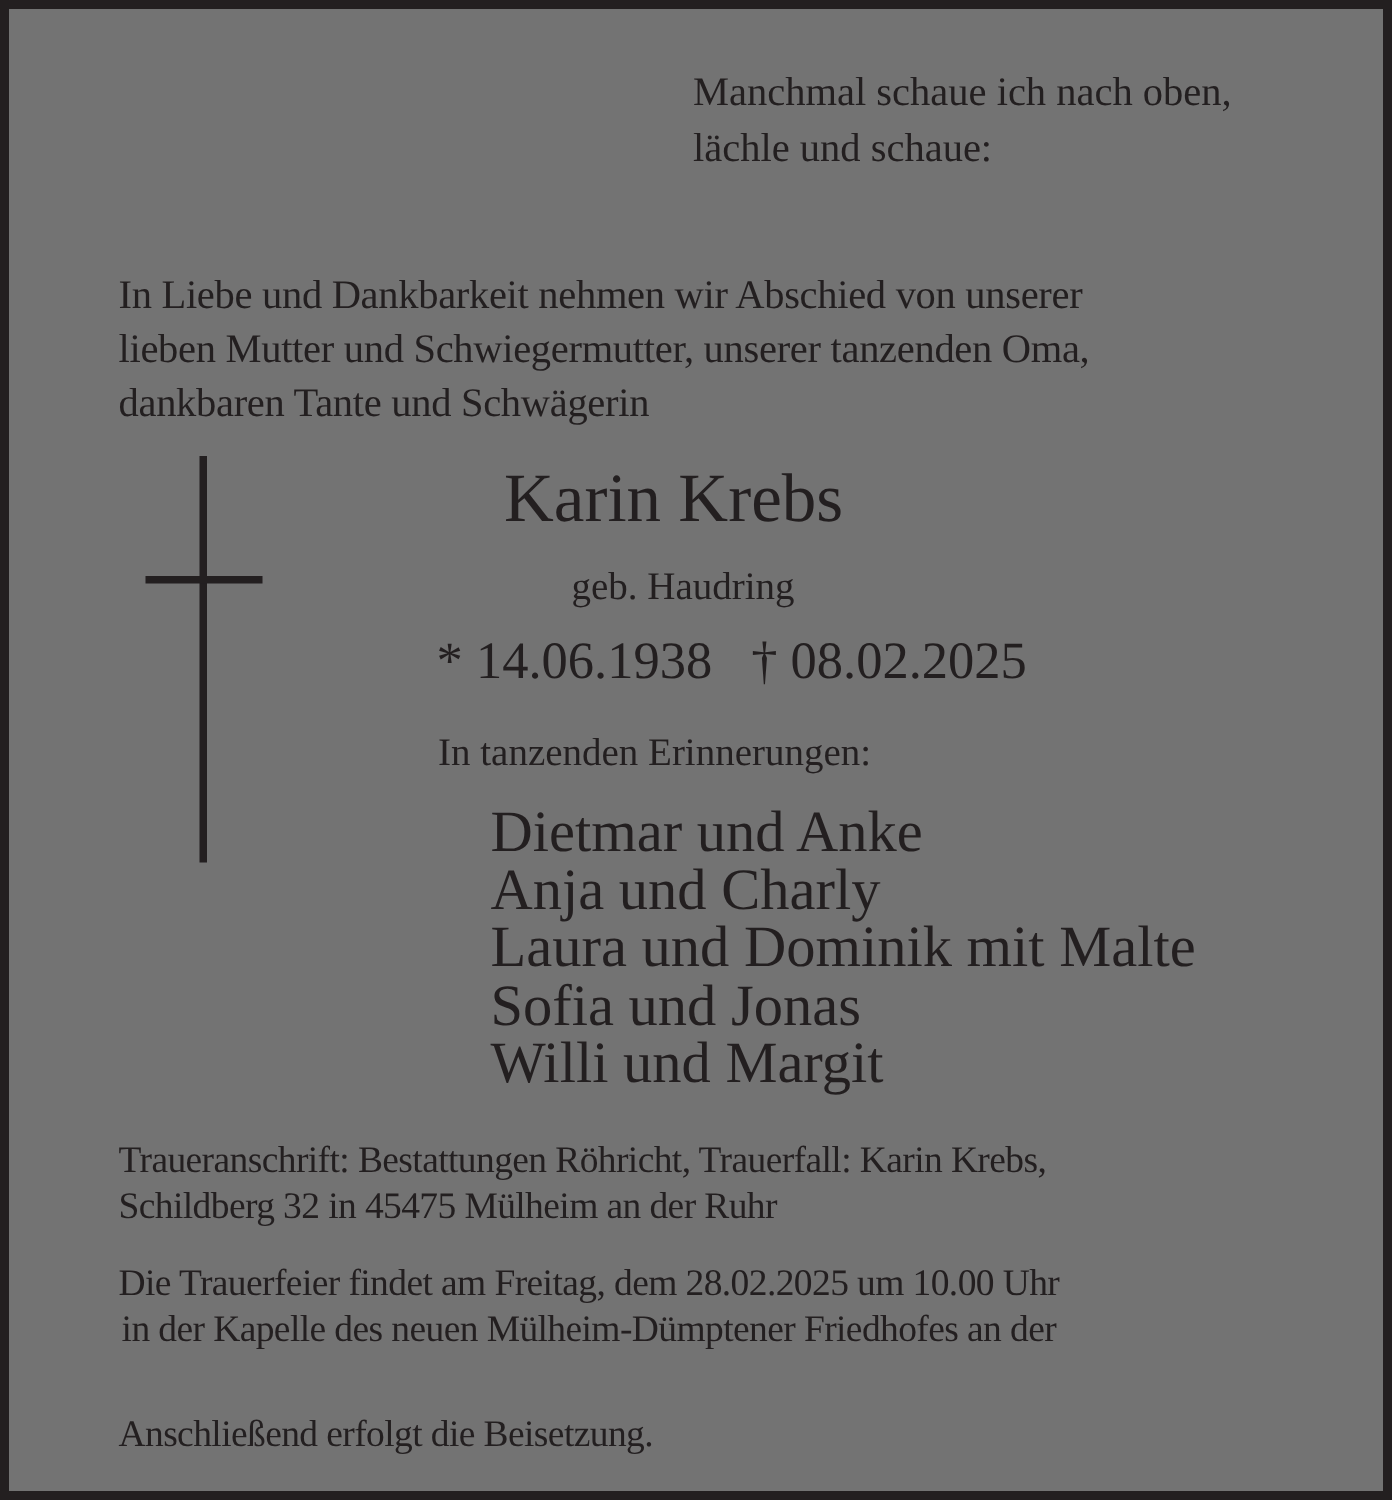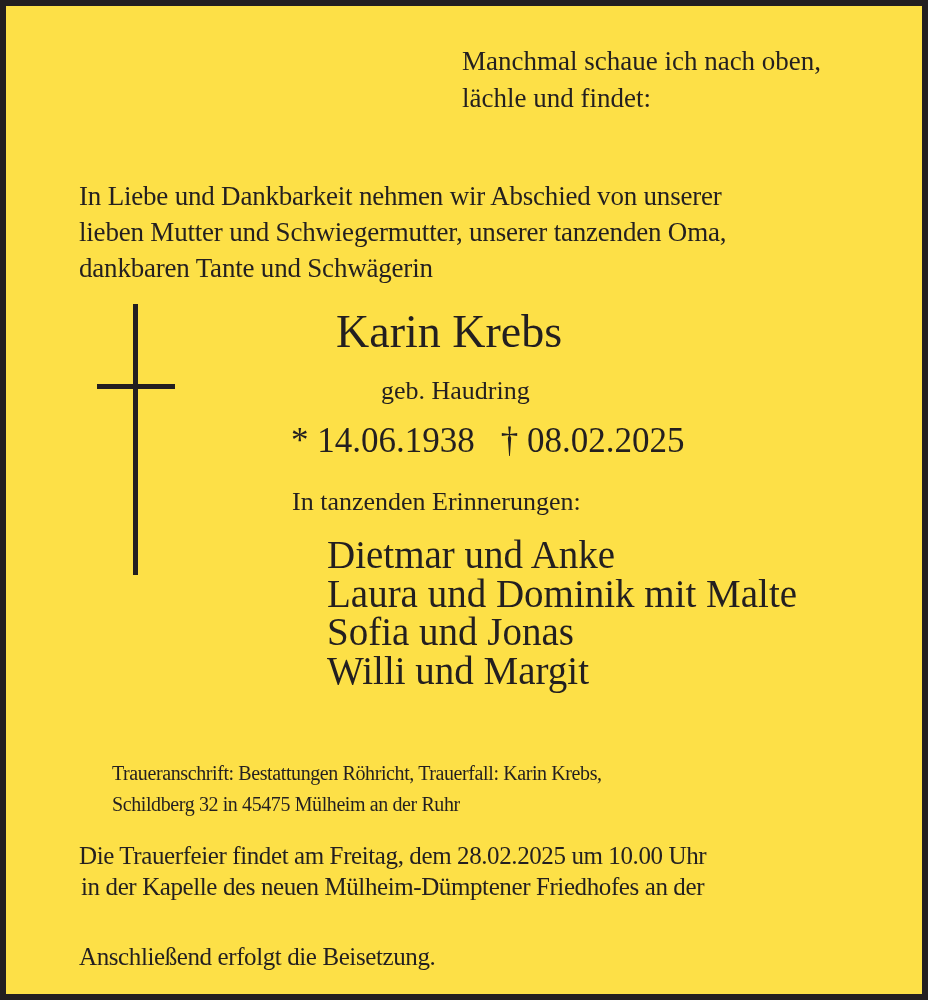--- a/index.html
+++ b/index.html
@@ -1,19 +1,19 @@
 <!DOCTYPE html>
 <html><head>
 <meta charset="utf-8">
 <style>
   html, body { margin: 0; padding: 0; background: #ffffff; }
   body { width: 928px; height: 1000px; position: relative; overflow: hidden; }
   .frame {
     position: absolute; left: 0; top: 0; width: 928px; height: 1000px;
-    box-sizing: border-box; border: 6px solid #231f20; background: #fde047;
+    box-sizing: border-box; border: 6px solid #231f20; background: #737373;
   }
   .serif { font-family: "Liberation Serif", "DejaVu Serif", serif; color: #231f20; }
   .poem {
     position: absolute; left: 456px; top: 37px; font-size: 27px; line-height: 37px;
   }
   .intro {
     position: absolute; left: 73px; top: 172px; font-size: 27px; line-height: 36px;
     letter-spacing: -0.2px;
   }
   .line { display: block; white-space: nowrap; }
@@ -29,42 +29,41 @@
     position: absolute; left: 285px; top: 417px; font-size: 35px; line-height: 36px; white-space: nowrap;
   }
   .dates .sep { display: inline-block; width: 26px; }
   .memory-label {
     position: absolute; left: 286px; top: 478px; font-size: 26px; line-height: 36px; white-space: nowrap;
   }
   .mourners {
     position: absolute; left: 275px; top: 530px; font-size: 39px; line-height: 38.5px; margin-left: 46px;
   }
   .address {
-    position: absolute; left: 73px; top: 752px; font-size: 20px; line-height: 31px;
+    position: absolute; left: 73px; top: 752px; font-size: 25px; line-height: 31px;
     letter-spacing: -0.4px;
-    margin-left: 33px;
   }
   .ceremony {
     position: absolute; left: 73px; top: 834px; font-size: 25px; line-height: 31px;
     letter-spacing: -0.4px;
     text-align: center;
   }
   .burial {
     position: absolute; left: 73px; top: 935px; font-size: 25px; line-height: 31px;
     letter-spacing: -0.4px; white-space: nowrap;
   }
 </style>
 </head>
 <body>
 
 <div class="frame">
 
   <div class="poem serif">
     <span class="line">Manchmal schaue ich nach oben,</span>
-    <span class="line">lächle und findet:</span>
+    <span class="line">lächle und schaue:</span>
   </div>
 
   <div class="intro serif">
     <span class="line">In Liebe und Dankbarkeit nehmen wir Abschied von unserer</span>
     <span class="line">lieben Mutter und Schwiegermutter, unserer tanzenden Oma,</span>
     <span class="line">dankbaren Tante und Schwägerin</span>
   </div>
 
   <div>
     <div class="cross-v"></div>
@@ -75,20 +74,21 @@
   <div class="birthname serif">geb. Haudring</div>
 
   <div class="dates serif">
     <span>* 14.06.1938</span><span class="sep"></span><span>† 08.02.2025</span>
   </div>
 
   <div class="memory-label serif">In tanzenden Erinnerungen:</div>
 
   <div class="mourners serif">
     <span class="line">Dietmar und Anke</span>
+    <span class="line">Anja und Charly</span>
     <span class="line">Laura und Dominik mit Malte</span>
     <span class="line">Sofia und Jonas</span>
     <span class="line">Willi und Margit</span>
   </div>
 
   <div class="address serif">
     <span class="line">Traueranschrift: Bestattungen Röhricht, Trauerfall: Karin Krebs,</span>
     <span class="line">Schildberg 32 in 45475 Mülheim an der Ruhr</span>
   </div>
 

